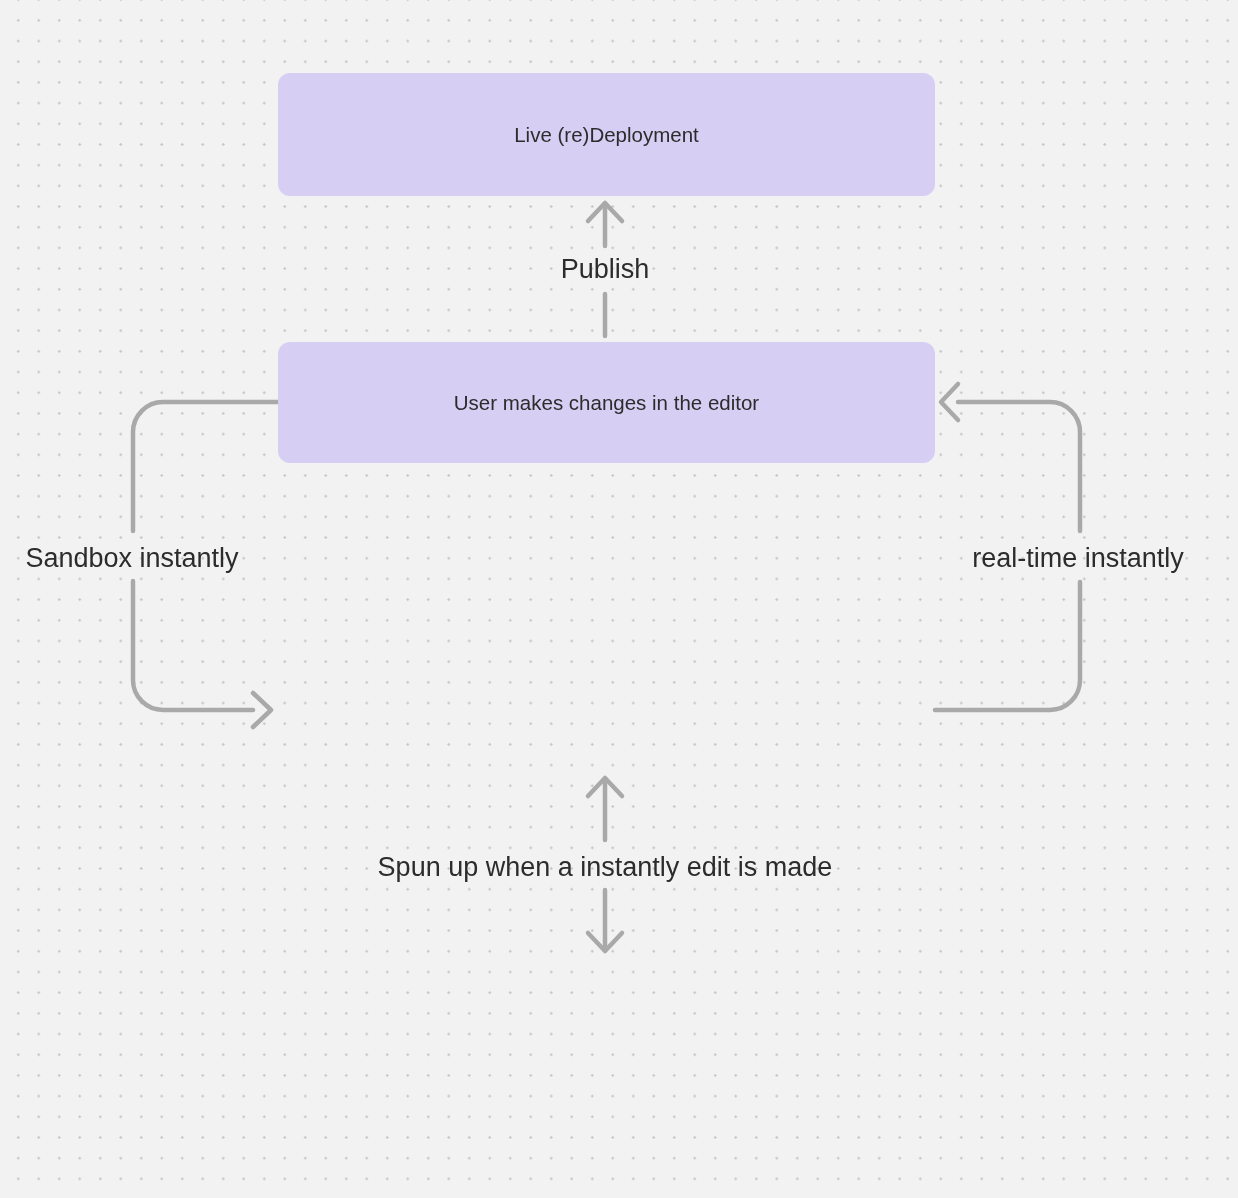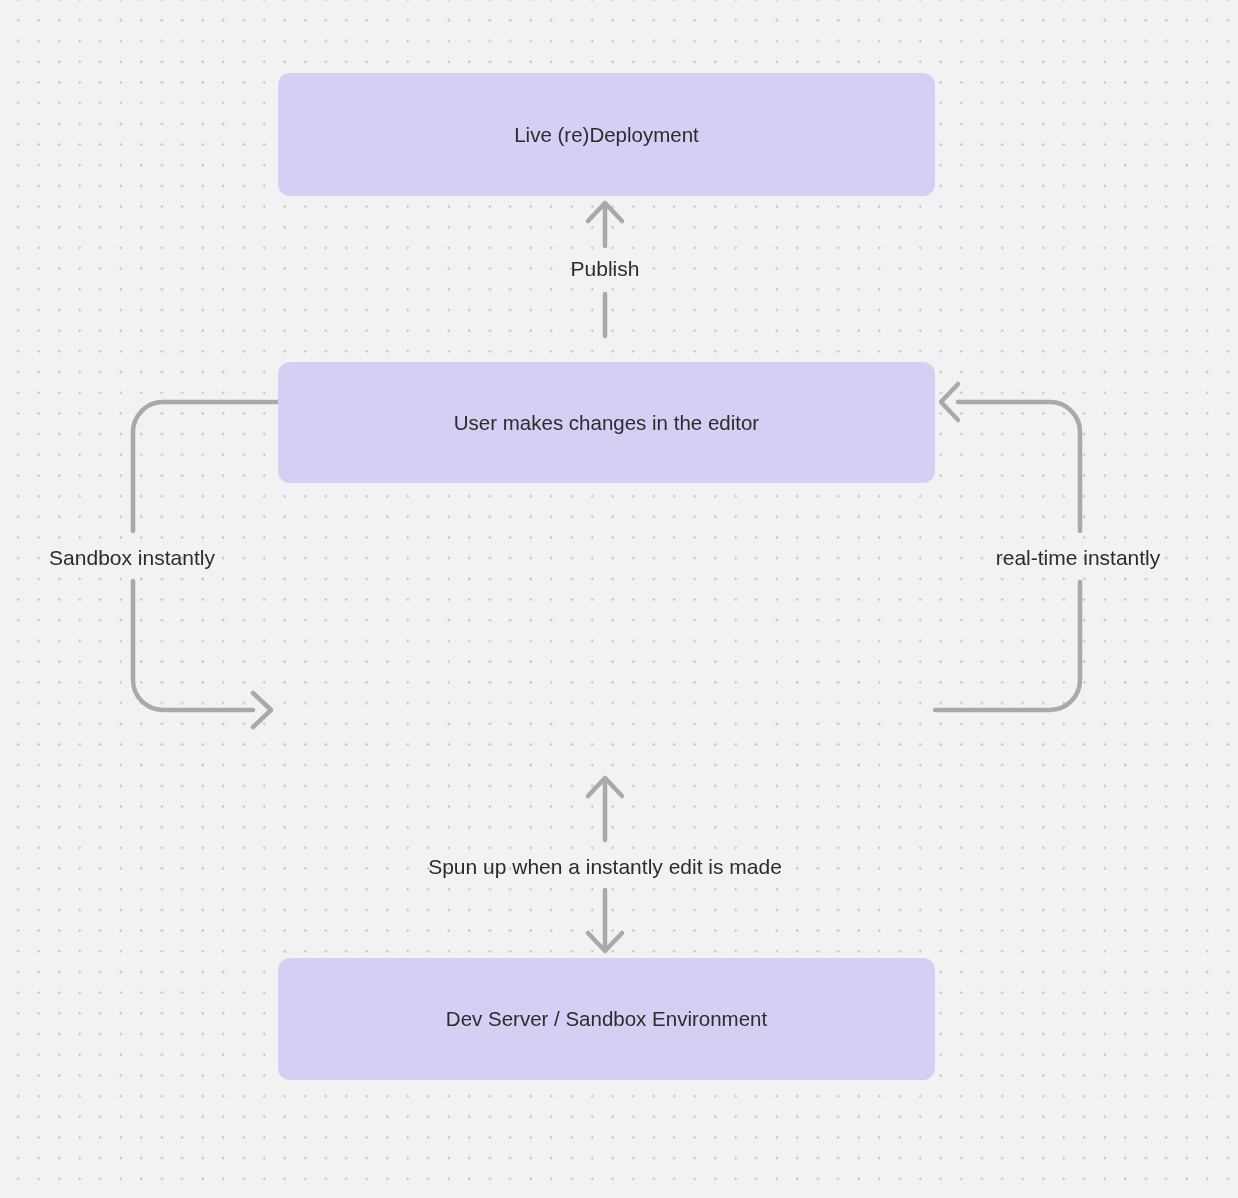--- a/index.html
+++ b/index.html
@@ -42,21 +42,21 @@
     justify-content: center;
   }
   .node span {
     font-size: 20.5px;
     color: #2c2c2c;
     white-space: nowrap;
   }
   .edge-label {
     position: absolute;
     transform: translate(-50%, -50%);
-    font-size: 21px;
+    font-size: 27px;
     color: #2c2c2c;
     white-space: nowrap;
   }
 </style>
 </head>
 <body>
 
 <div class="canvas">
 
   <svg class="connectors" viewBox="0 0 1238 1198" xmlns="http://www.w3.org/2000/svg">
@@ -84,28 +84,25 @@
       <path d="M588 796 L605 778 L622 796"></path>
       <path d="M605 890 L605 947"></path>
       <path d="M588 933 L605 951 L622 933"></path>
     </g>
   </svg>
 
   <div class="node" style="top:73px;height:123px;">
     <span>Live (re)Deployment</span>
   </div>
 
-  <div class="node" style="top:362px;height:121px;">
+  <div class="node" style="top:342px;height:121px;">
     <span>User makes changes in the editor</span>
   </div>
 
 
-  <div class="node" style="top:958px;height:122px;">
-    <span>Dev Server / Sandbox Environment</span>
-  </div>
 
   <div class="edge-label" style="left:605px;top:269px;">Publish</div>
 
   <div class="edge-label" style="left:132px;top:558px;">Sandbox instantly</div>
 
   <div class="edge-label" style="left:1078px;top:558px;">real-time instantly</div>
 
   <div class="edge-label" style="left:605px;top:867px;">Spun up when a instantly edit is made</div>
 
 </div>

